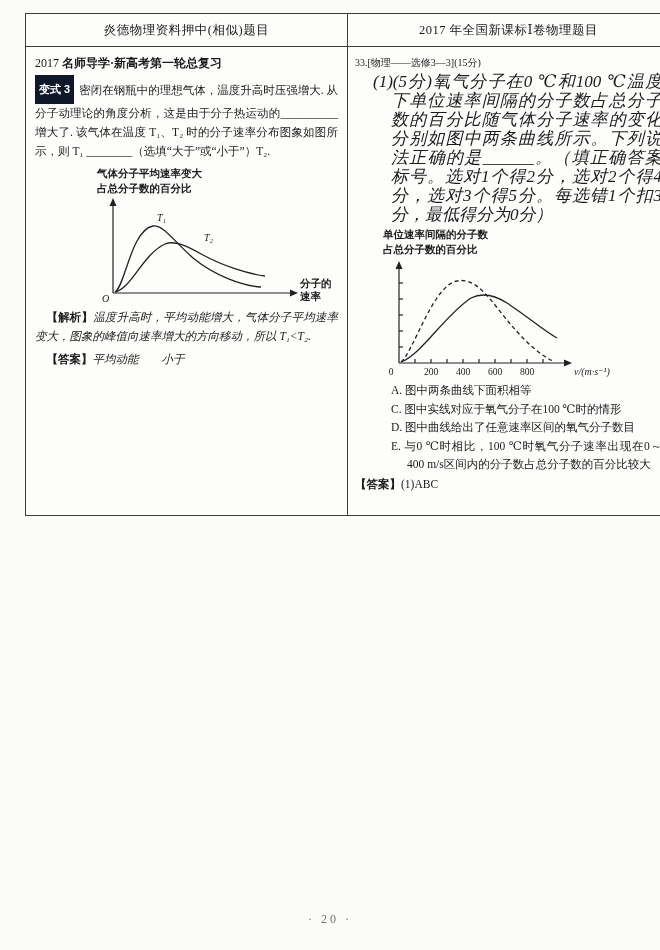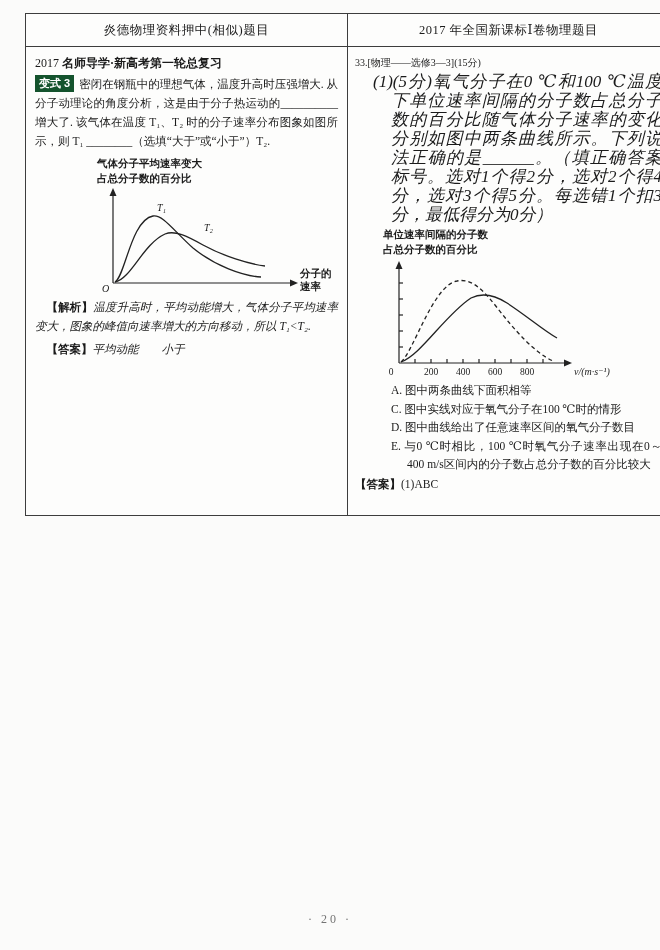--- a/index.html
+++ b/index.html
@@ -19,23 +19,23 @@
   .th-right{flex:1;}
   .tbody{display:flex;flex:1;min-height:0;}
   .cell{box-sizing:border-box;overflow:hidden;}
   .cell-left{width:322px;border-right:1.2px solid #3d3d3d;padding:6px 9px 6px 9px;}
   .cell-right{flex:1;padding:6px 7px 6px 7px;}
 
   .heading{font-size:12px;line-height:20px;margin-bottom:2px;white-space:nowrap;}
   .heading .series{font-weight:bold;font-family:Liberation Serif, serif;}
   .para{font-size:11.5px;line-height:19px;text-align:justify;}
   .badge{
-    display:inline-block;background:#14532d;color:#ffffff;font-weight:bold;
+    display:inline-block;background:#0f172a;color:#ffffff;font-weight:bold;
     font-family:"Liberation Sans","DejaVu Sans",sans-serif;
-    font-size:11px;line-height:15px;padding:1px 4px;margin-right:5px;vertical-align:1px;
+    font-size:11px;line-height:15px;padding:7px 4px;margin-right:5px;vertical-align:1px;
   }
   .chart-block{margin:5px 0 2px 0;}
   .chart1{margin-left:62px;}
   .chart2{margin-left:28px;margin-top:3px;}
   .chart-title{
     font-size:10.5px;line-height:15px;font-weight:bold;
     font-family:"Liberation Sans","DejaVu Sans",sans-serif;
   }
   svg{display:block;}
   .axis{stroke:#222;stroke-width:1.2;fill:none;}

